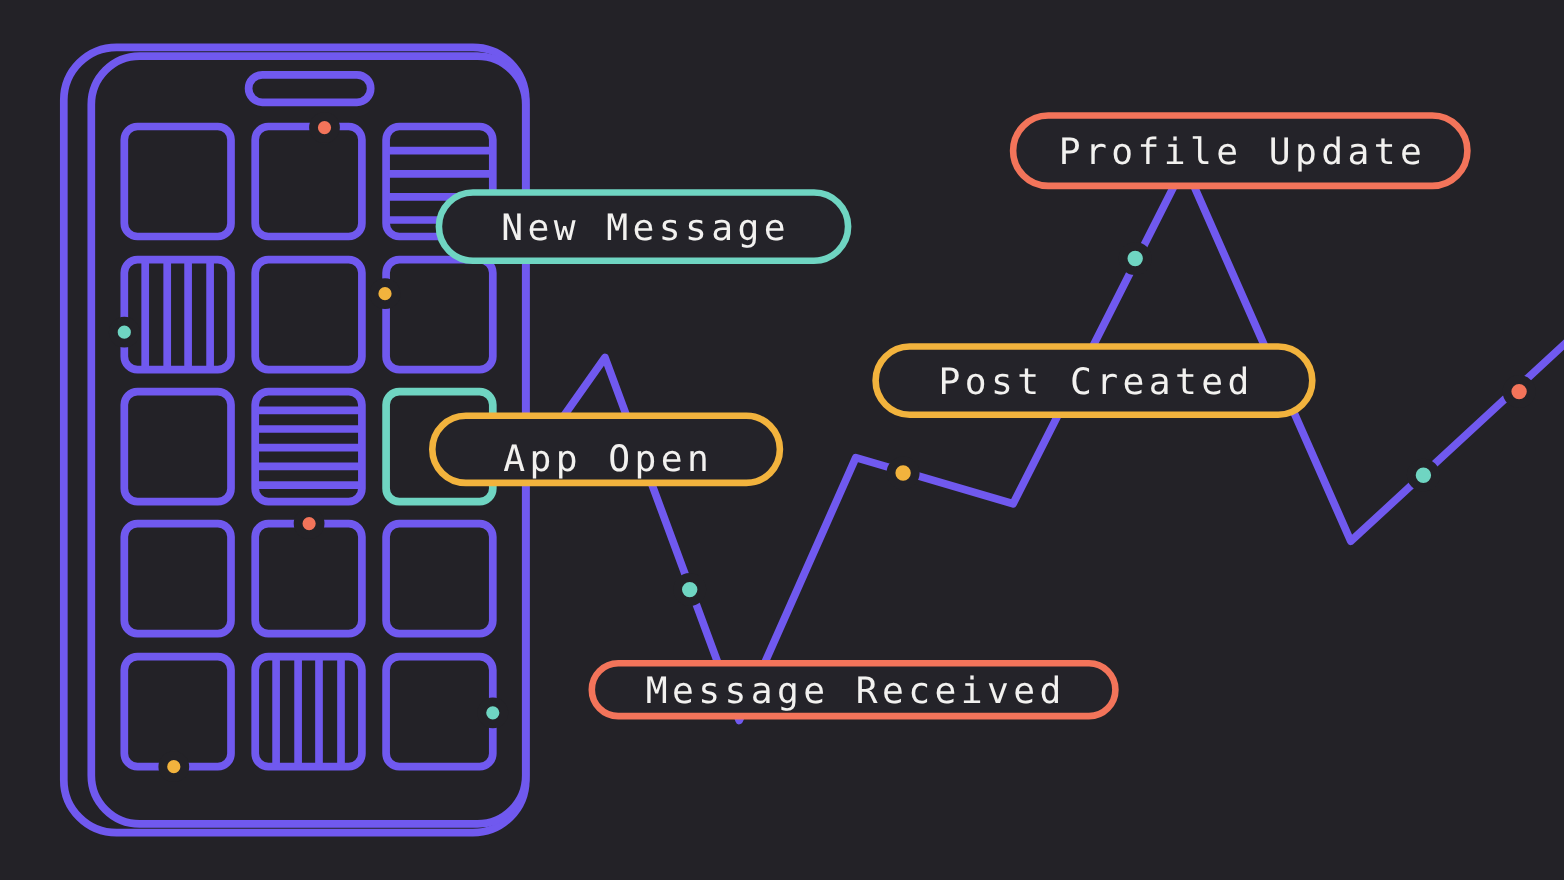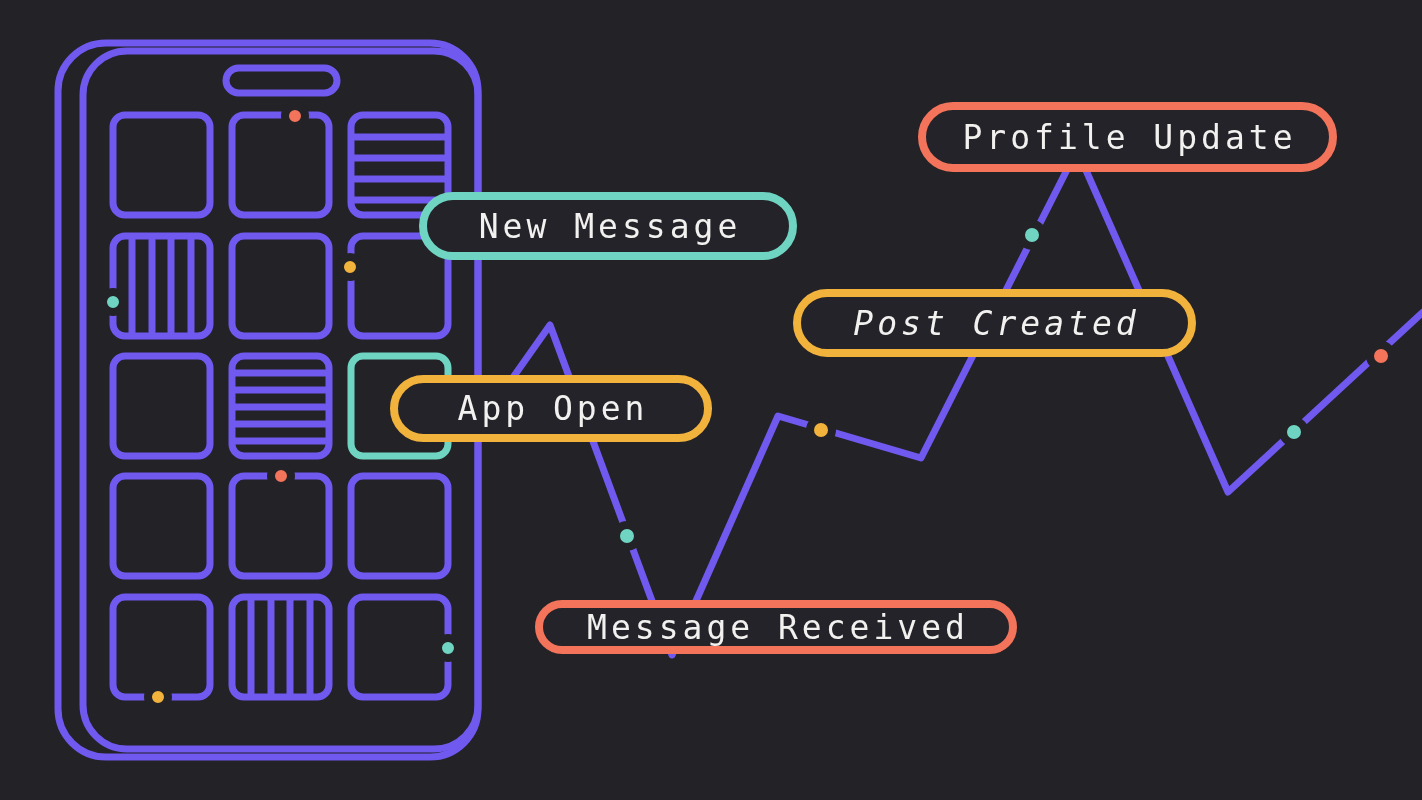--- a/index.html
+++ b/index.html
@@ -19,21 +19,21 @@
   .dot{stroke:var(--background,#232227);stroke-width:8;}
   .dot-teal{fill:var(--teal,#6FD5C2);}
   .dot-amber{fill:var(--amber,#F2B33D);}
   .dot-coral{fill:var(--coral,#F3745A);}
 
   
   .pill{
     position:absolute;
     box-sizing:border-box;
     background:var(--label-fill,#242329);
-    border:8px solid #86efac;
+    border:6px solid #86efac;
     border-radius:999px;
     display:flex;align-items:center;justify-content:center;
     color:var(--text,#F2F1EF);
     font-size:33px;
     letter-spacing:4px;
     white-space:nowrap;
   }
   .pill span{transform:translateX(2px);} 
 </style>
 </head>
@@ -101,33 +101,33 @@
     <circle class="dot dot-amber" cx="158" cy="697" r="10"></circle>
     <circle class="dot dot-teal" cx="448" cy="648" r="10"></circle>
 
     <circle class="dot dot-teal" cx="627" cy="536" r="11"></circle>
     <circle class="dot dot-amber" cx="821" cy="430" r="11"></circle>
     <circle class="dot dot-teal" cx="1032" cy="235" r="11"></circle>
     <circle class="dot dot-teal" cx="1294" cy="432" r="11"></circle>
     <circle class="dot dot-coral" cx="1381" cy="356" r="11"></circle>
   </svg>
 
-  <div class="pill" style="left: 419px; top: 172px; width: 378px; height: 68px; border-color: rgb(111, 213, 194); margin-top: 20px;">
+  <div class="pill" style="left: 396px; top: 172px; width: 378px; height: 68px; border-color: rgb(111, 213, 194);">
     <span>New Message</span>
   </div>
 
-  <div class="pill" style="left: 390px; top: 375px; width: 322px; height: 67px; border-color: rgb(242, 179, 61);">
+  <div class="pill" style="left: 390px; top: 375px; width: 322px; height: 67px; border-color: rgb(242, 179, 61); align-items: flex-end;">
     <span>App Open</span>
   </div>
 
   <div class="pill" style="left: 918px; top: 102px; width: 419px; height: 70px; border-color: rgb(243, 116, 90);">
     <span>Profile Update</span>
   </div>
 
-  <div class="pill" style="left: 793px; top: 289px; width: 403px; height: 68px; border-color: rgb(242, 179, 61); font-style: italic;">
+  <div class="pill" style="left: 793px; top: 312px; width: 403px; height: 68px; border-color: rgb(242, 179, 61);">
     <span>Post Created</span>
   </div>
 
 
   <div class="pill" style="left: 535px; top: 600px; width: 482px; height: 54px; border-color: rgb(243, 116, 90);">
     <span>Message Received</span>
   </div>
 
 </div>
 

